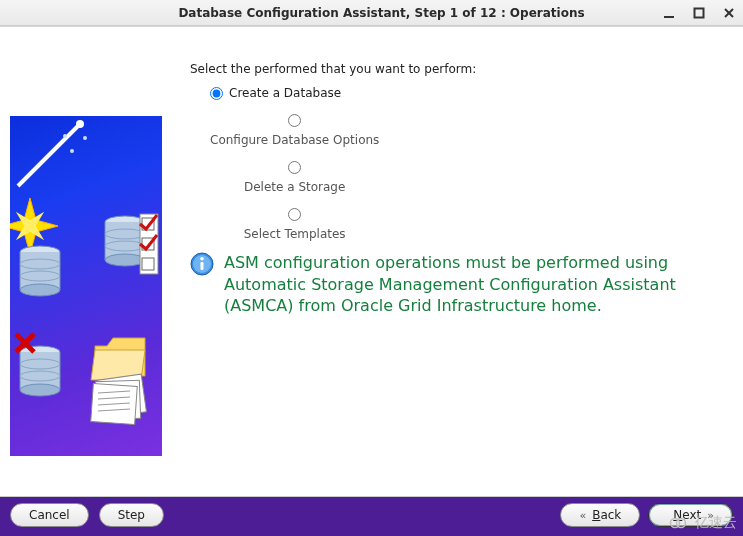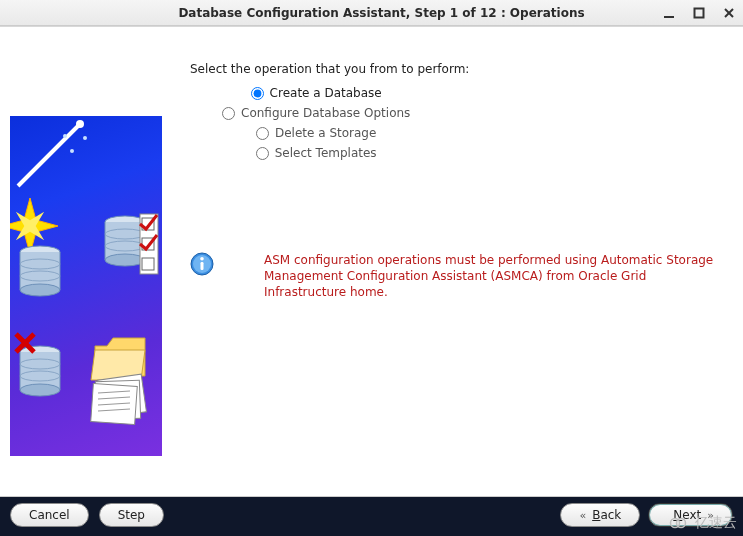--- a/index.html
+++ b/index.html
@@ -52,55 +52,53 @@
     padding: 10px;
   }
   .prompt {
     position: absolute;
     left: 190px;
     top: 36px;
     font-size: 12px;
   }
   .options {
     position: absolute;
-    left: 222px;
+    left: 210px;
     top: 60px;
     display: flex;
     flex-direction: column;
-    gap: 6px;
-    align-items: center;
+    gap: 14px;
   }
   .opt {
     display: flex;
     align-items: center;
     gap: 6px;
     font-size: 12px;
     color: #222;
     text-shadow: 0 1px 0 #fff;
   }
-  .opt.dim { color: #555; }
+  .opt.dim { color: #555; flex-direction: column; }
   .opt input[type=radio] { width:13px; height:13px; }
   .info-row {
     position: absolute;
     left: 190px;
     top: 226px;
     right: 18px;
     display: flex;
     gap: 10px;
     align-items: flex-start;
   }
   .info-icon {
     width: 24px; height: 24px;
     flex: 0 0 24px;
   }
   .info-text {
-    font-size: 12px;
+    font-size: 16px;
     line-height: 1.35;
-    color: #b91c1c;
-    margin-left: 40px;
+    color: #15803d;
   }
   .decor {
     position: absolute;
     left: 10px;
     top: 90px;
     width: 152px;
     height: 340px;
     background: linear-gradient(160deg,#0b2fdc 0%, #1a3cf0 25%, #5a2bd8 70%, #7a30e0 100%);
     overflow: hidden;
   }
@@ -108,21 +106,21 @@
     position:absolute;
     left:0; right:0; top:26px;
     height:1px;
     background:#d8d8d8;
   }
   .footer {
     position: absolute;
     left:0; right:0; bottom:0;
     height: 40px;
     border-top: 1px solid #ccc;
-    background: #0f172a;
+    background: #4c1d95;
   }
   .footer-inner {
     padding: 6px 10px;
     display: flex;
     align-items: center;
   }
   .btn {
     height: 24px;
     padding: 0 18px;
     border: 1px solid #8a8a8a;
@@ -264,21 +262,21 @@
         <g stroke="#999" stroke-width="1">
           <line x1="8" y1="22" x2="40" y2="20"></line>
           <line x1="8" y1="28" x2="40" y2="26"></line>
           <line x1="8" y1="34" x2="40" y2="32"></line>
           <line x1="8" y1="40" x2="40" y2="38"></line>
         </g>
       </g>
     </svg>
   </div>
 
-  <div class="prompt">Select the operation that you from to perform:</div>
+  <div class="prompt">Select the performed that you want to perform:</div>
 
   <div class="options">
     <label class="opt">
       <input type="radio" name="op" checked="" style="">
       <span>Create a Database</span>
     </label>
     <label class="opt dim">
       <input type="radio" name="op" style="">
       <span>Configure Database Options</span>
     </label>

